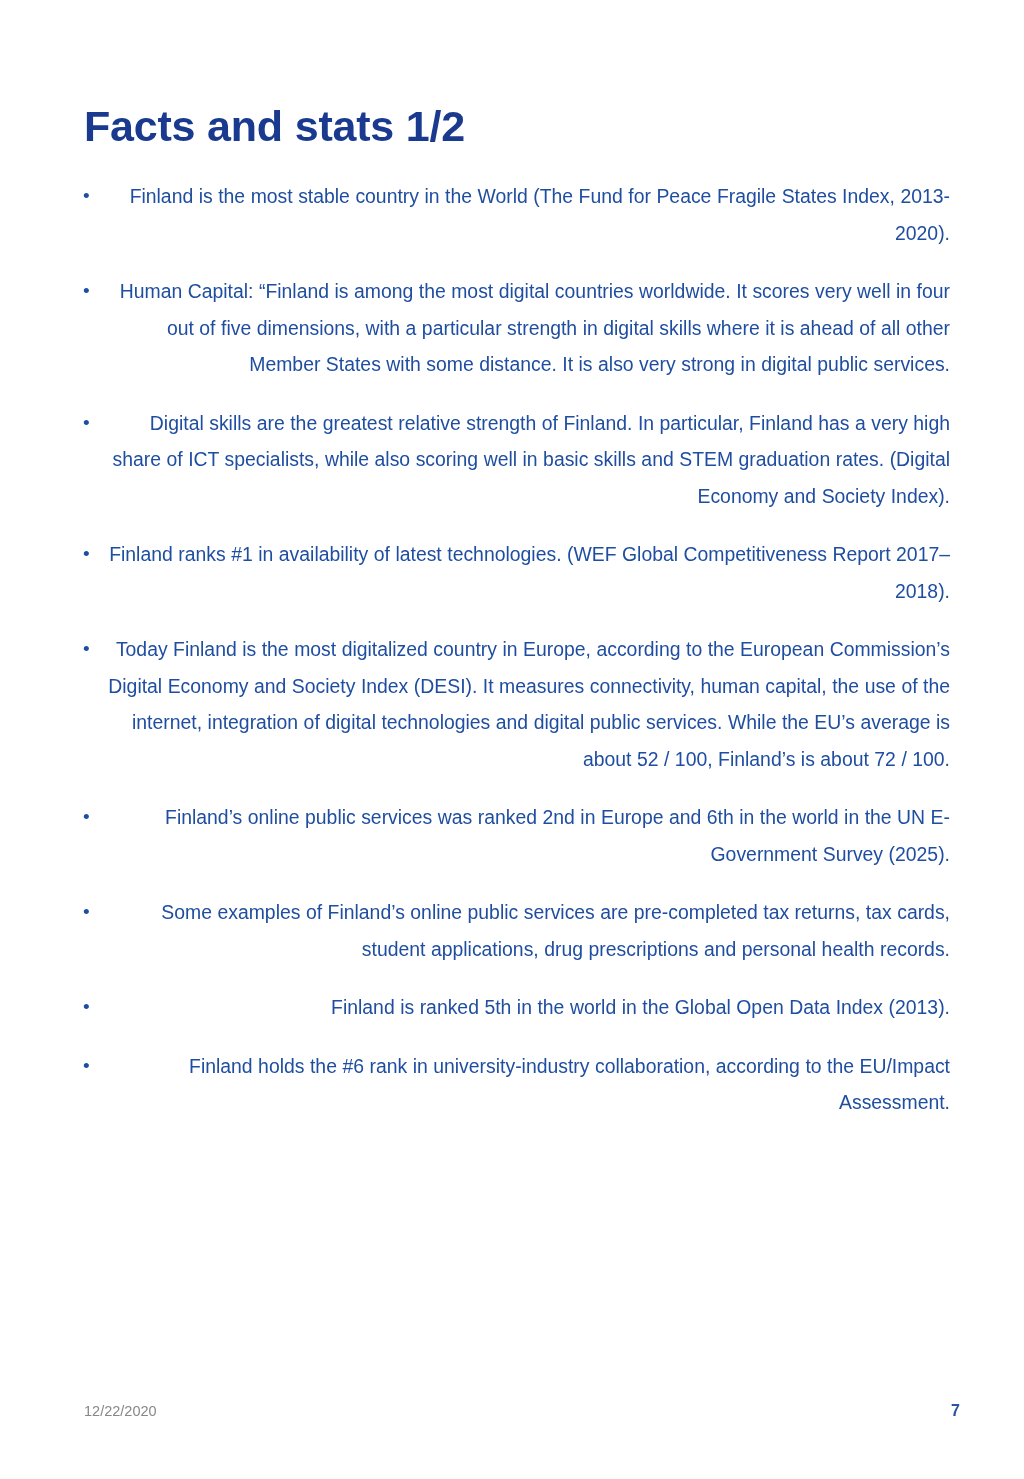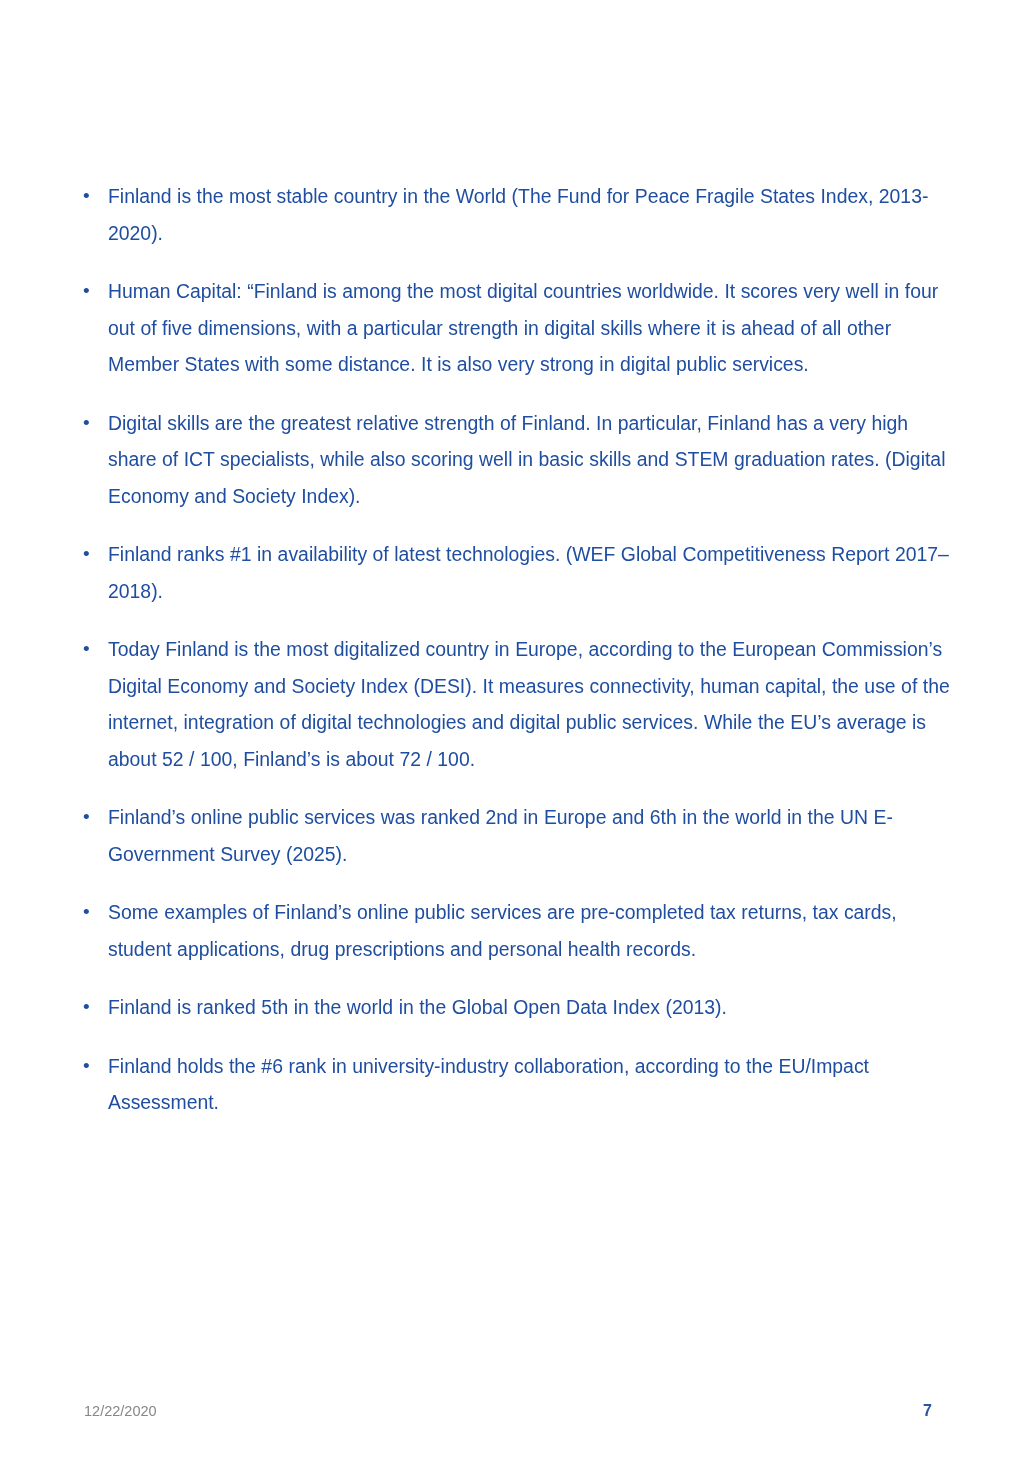--- a/index.html
+++ b/index.html
@@ -54,27 +54,27 @@
     text-align: left;
     padding-left: 3px;
     box-sizing: border-box;
     user-select: none;
   }
   .bullet-text {
     flex: 1 1 auto;
     font-size: 19.4px;
     line-height: 36.5px;
     color: #1F4EA1;
-    text-align: left;
+    text-align: right;
     word-spacing: 0.1px;
   }
   .footer {
     position: absolute;
     left: 84px;
-    right: 92px;
+    right: 64px;
     top: 1398px;
     height: 26px;
     display: flex;
     align-items: center;
     justify-content: space-between;
   }
   .footer-date {
     font-size: 14.5px;
     color: #878787;
     line-height: 1;
@@ -84,20 +84,21 @@
     font-weight: bold;
     color: #2A52A5;
     line-height: 1;
   }
 </style>
 </head>
 <body>
 
 <div class="slide">
 
+  <h1 class="slide-title">Facts and stats 1/2</h1>
 
   <div class="body-block">
 
     <div class="bullet-row">
       <span class="bullet-marker">•</span>
       <span class="bullet-text">Finland is the most stable country in the World (The Fund for Peace Fragile States Index, 2013-2020).</span>
     </div>
 
     <div class="bullet-row">
       <span class="bullet-marker">•</span>

